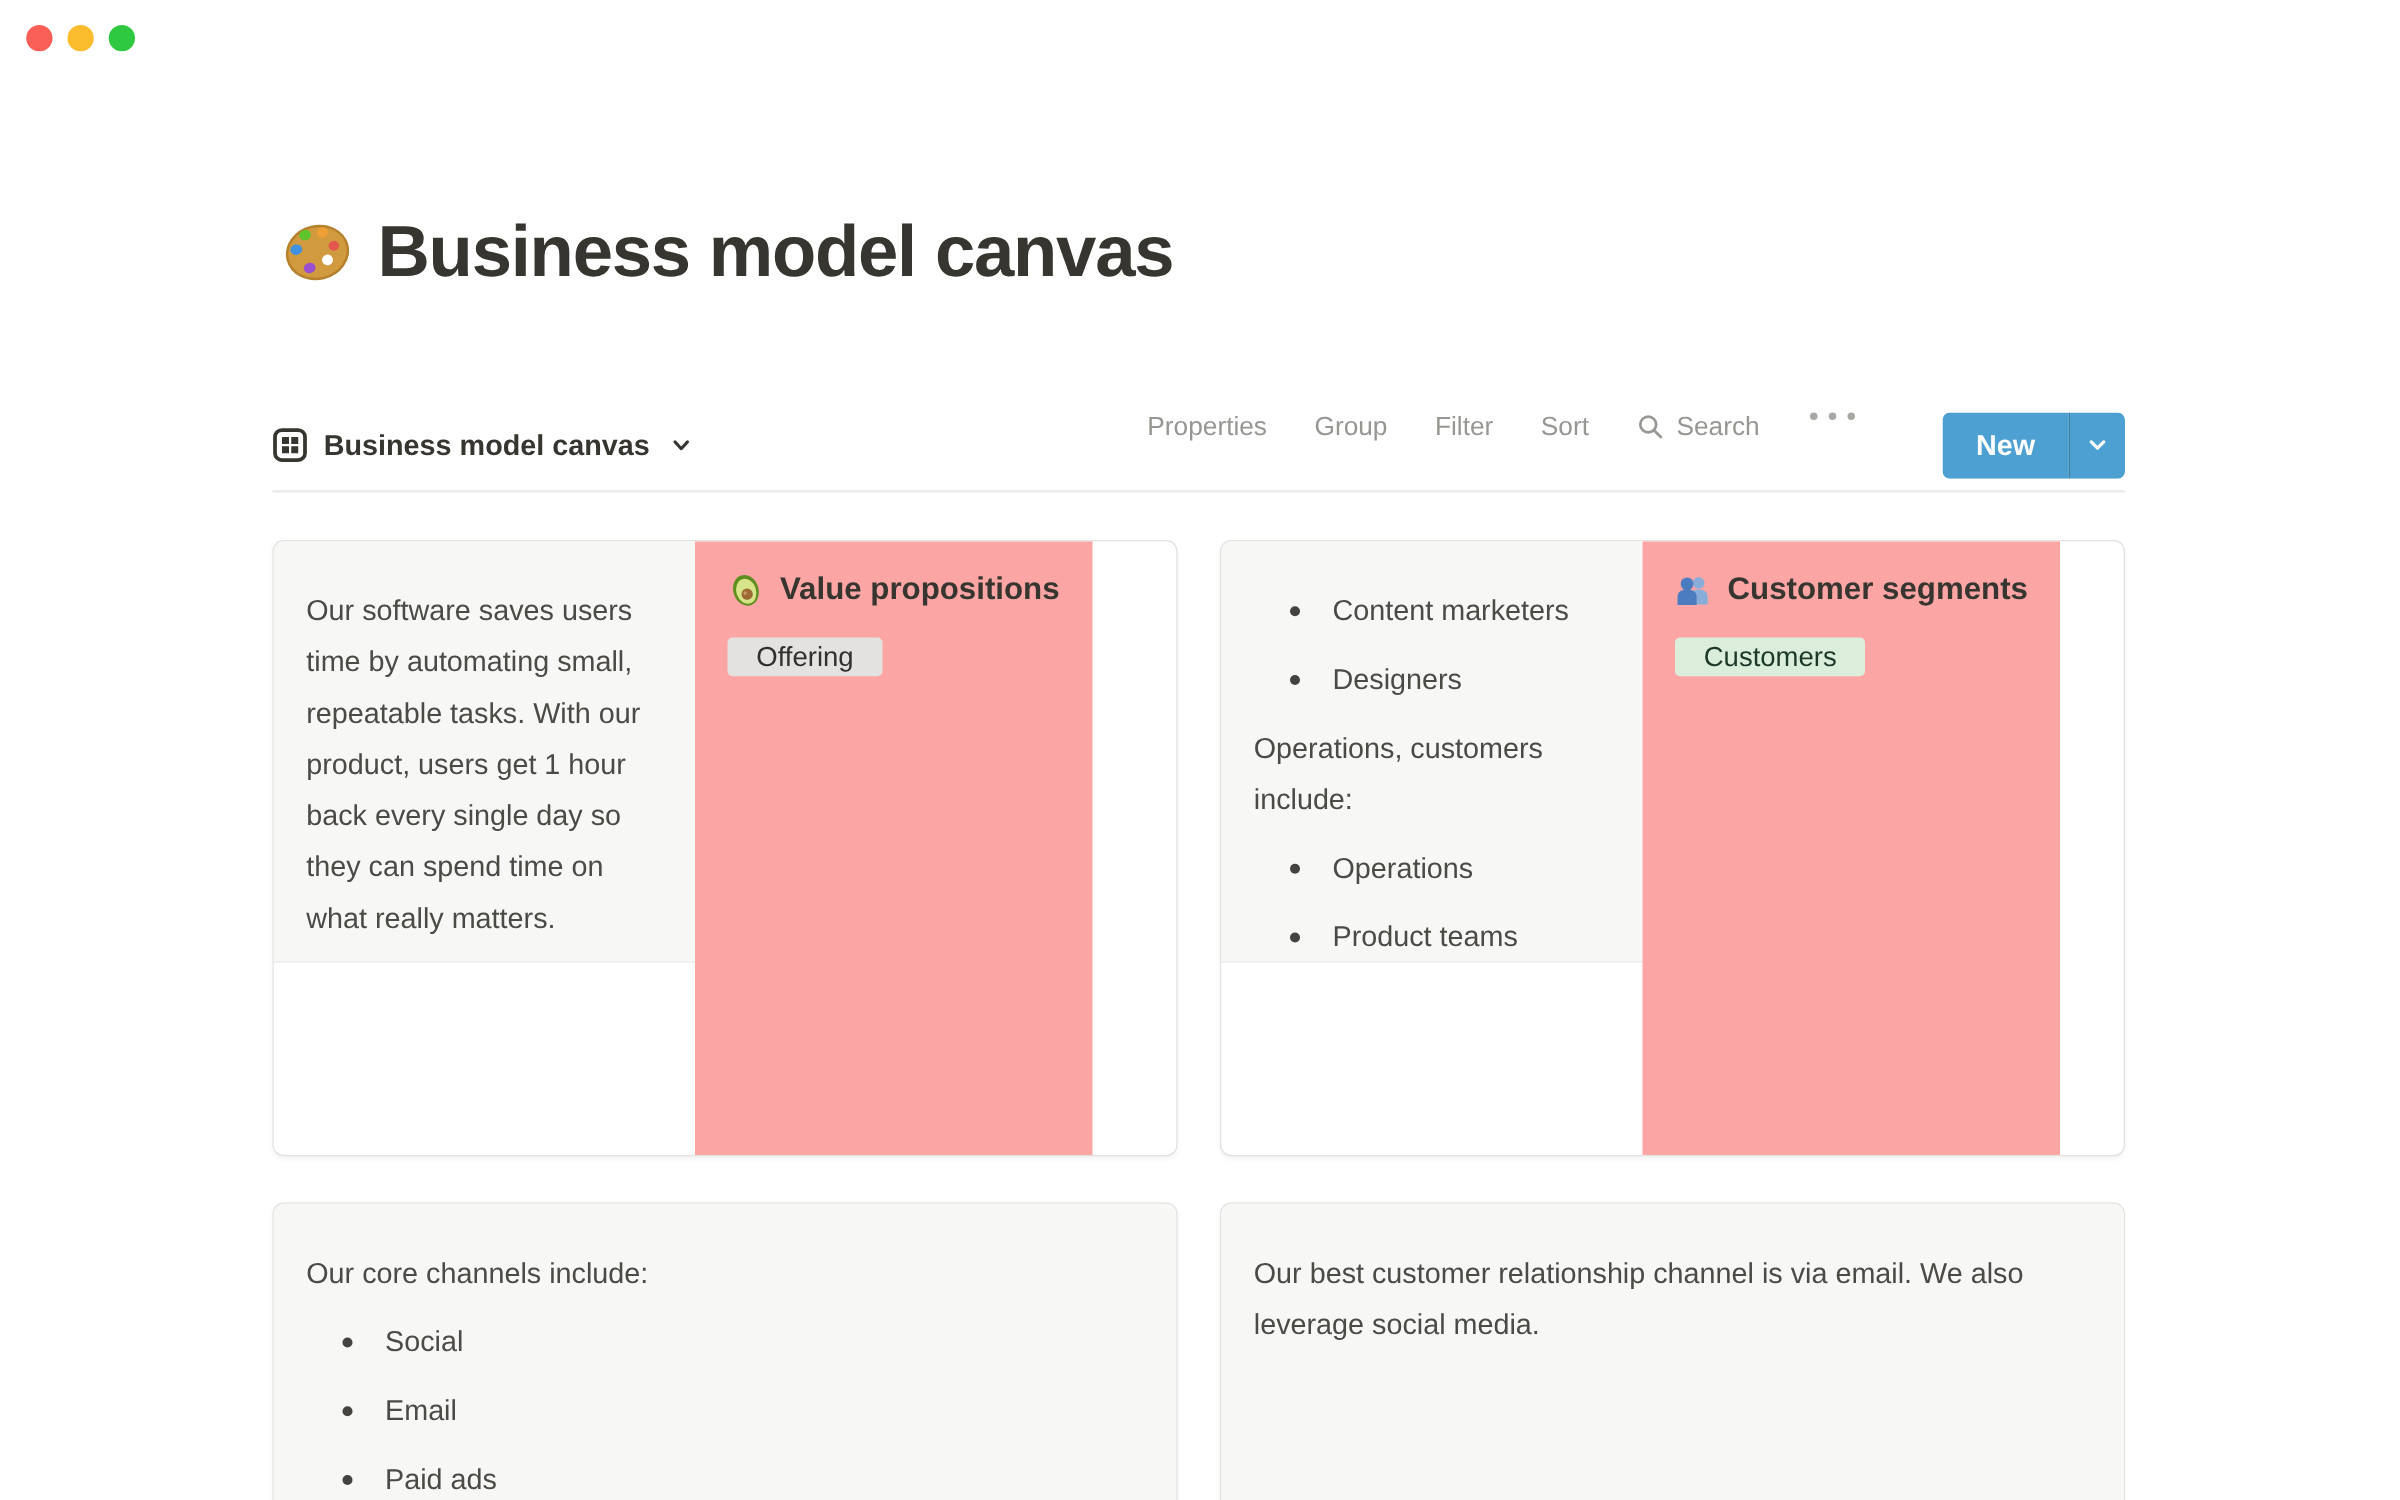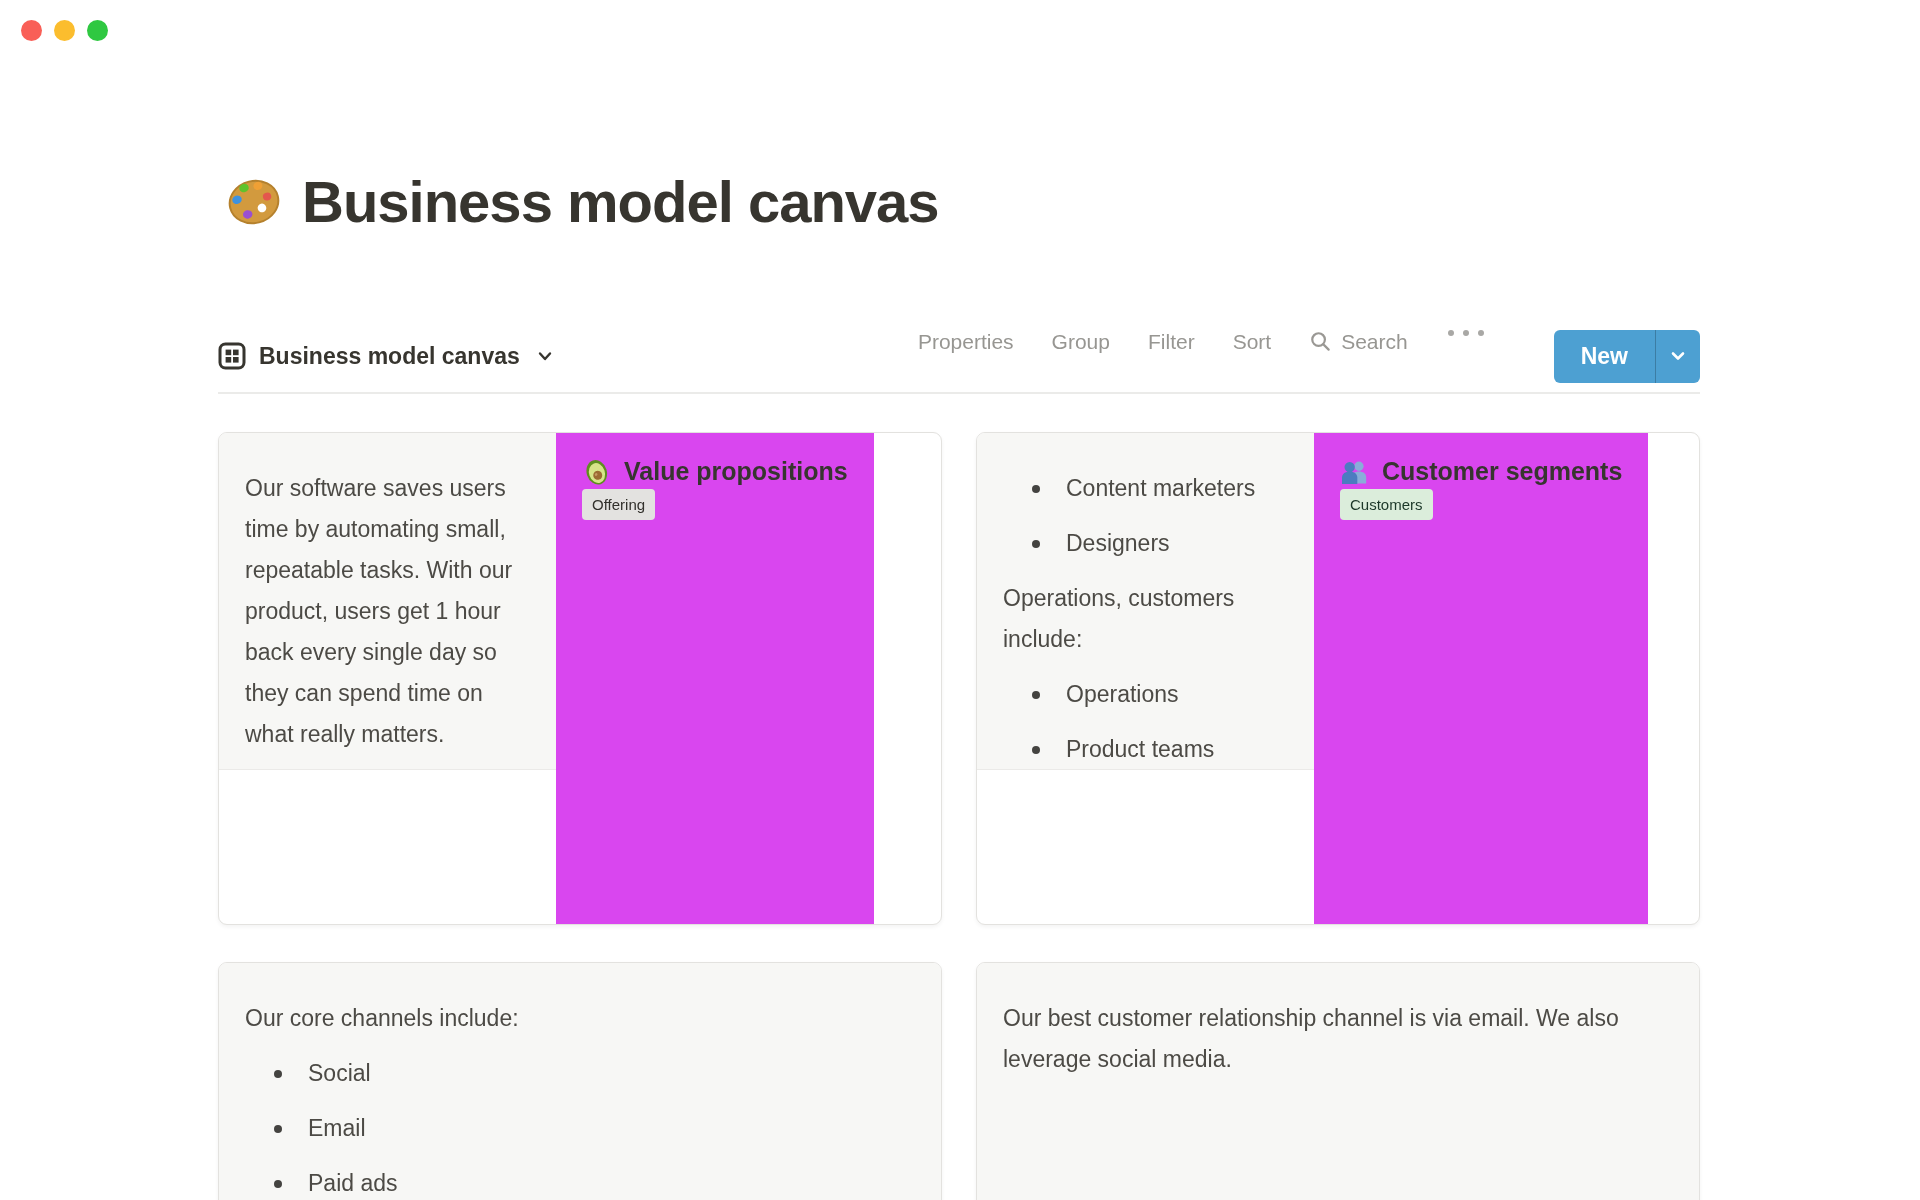--- a/index.html
+++ b/index.html
@@ -87,28 +87,28 @@
     font-size: 23px; line-height: 41px; color: #4c4a45;
     overflow: hidden;
   }
   .card.row1 .preview { border-bottom: 1px solid #ebeae8; height: 337px; flex: 0 0 337px; }
   .blk { margin: 0 0 14px 0; }
   .blk.li { position: relative; padding-left: 63px; }
   .blk.li::before {
     content: ""; position: absolute; left: 29px; top: 17px;
     width: 8px; height: 8px; border-radius: 50%; background: #444340;
   }
-  .footer { padding: 24px 26px; background: #d946ef; }
+  .footer { padding: 24px 26px; background: #fca5a5; }
   .card-title { display: flex; align-items: center; gap: 13px; }
   .card-title .t-emoji svg { width: 29px; height: 29px; display: block; }
   .card-title .t-text { font-size: 25px; font-weight: bold; color: #37352f; }
   .tag {
-    display: inline-block; margin-top: 3px;
-    padding: 3px 10px; border-radius: 4px;
-    font-size: 15px; line-height: 25px; white-space: nowrap;
+    display: inline-block; margin-top: 24px;
+    padding: 3px 23px; border-radius: 4px;
+    font-size: 22px; line-height: 25px; white-space: nowrap;
   }
   .tag-gray  { background: #e3e2e0; color: #32302c; }
   .tag-green { background: #dbeddb; color: #1c3829; }
 </style>
 </head>
 <body>
 
 <div class="traffic">
   <div class="light red"></div>
   <div class="light yellow"></div>

